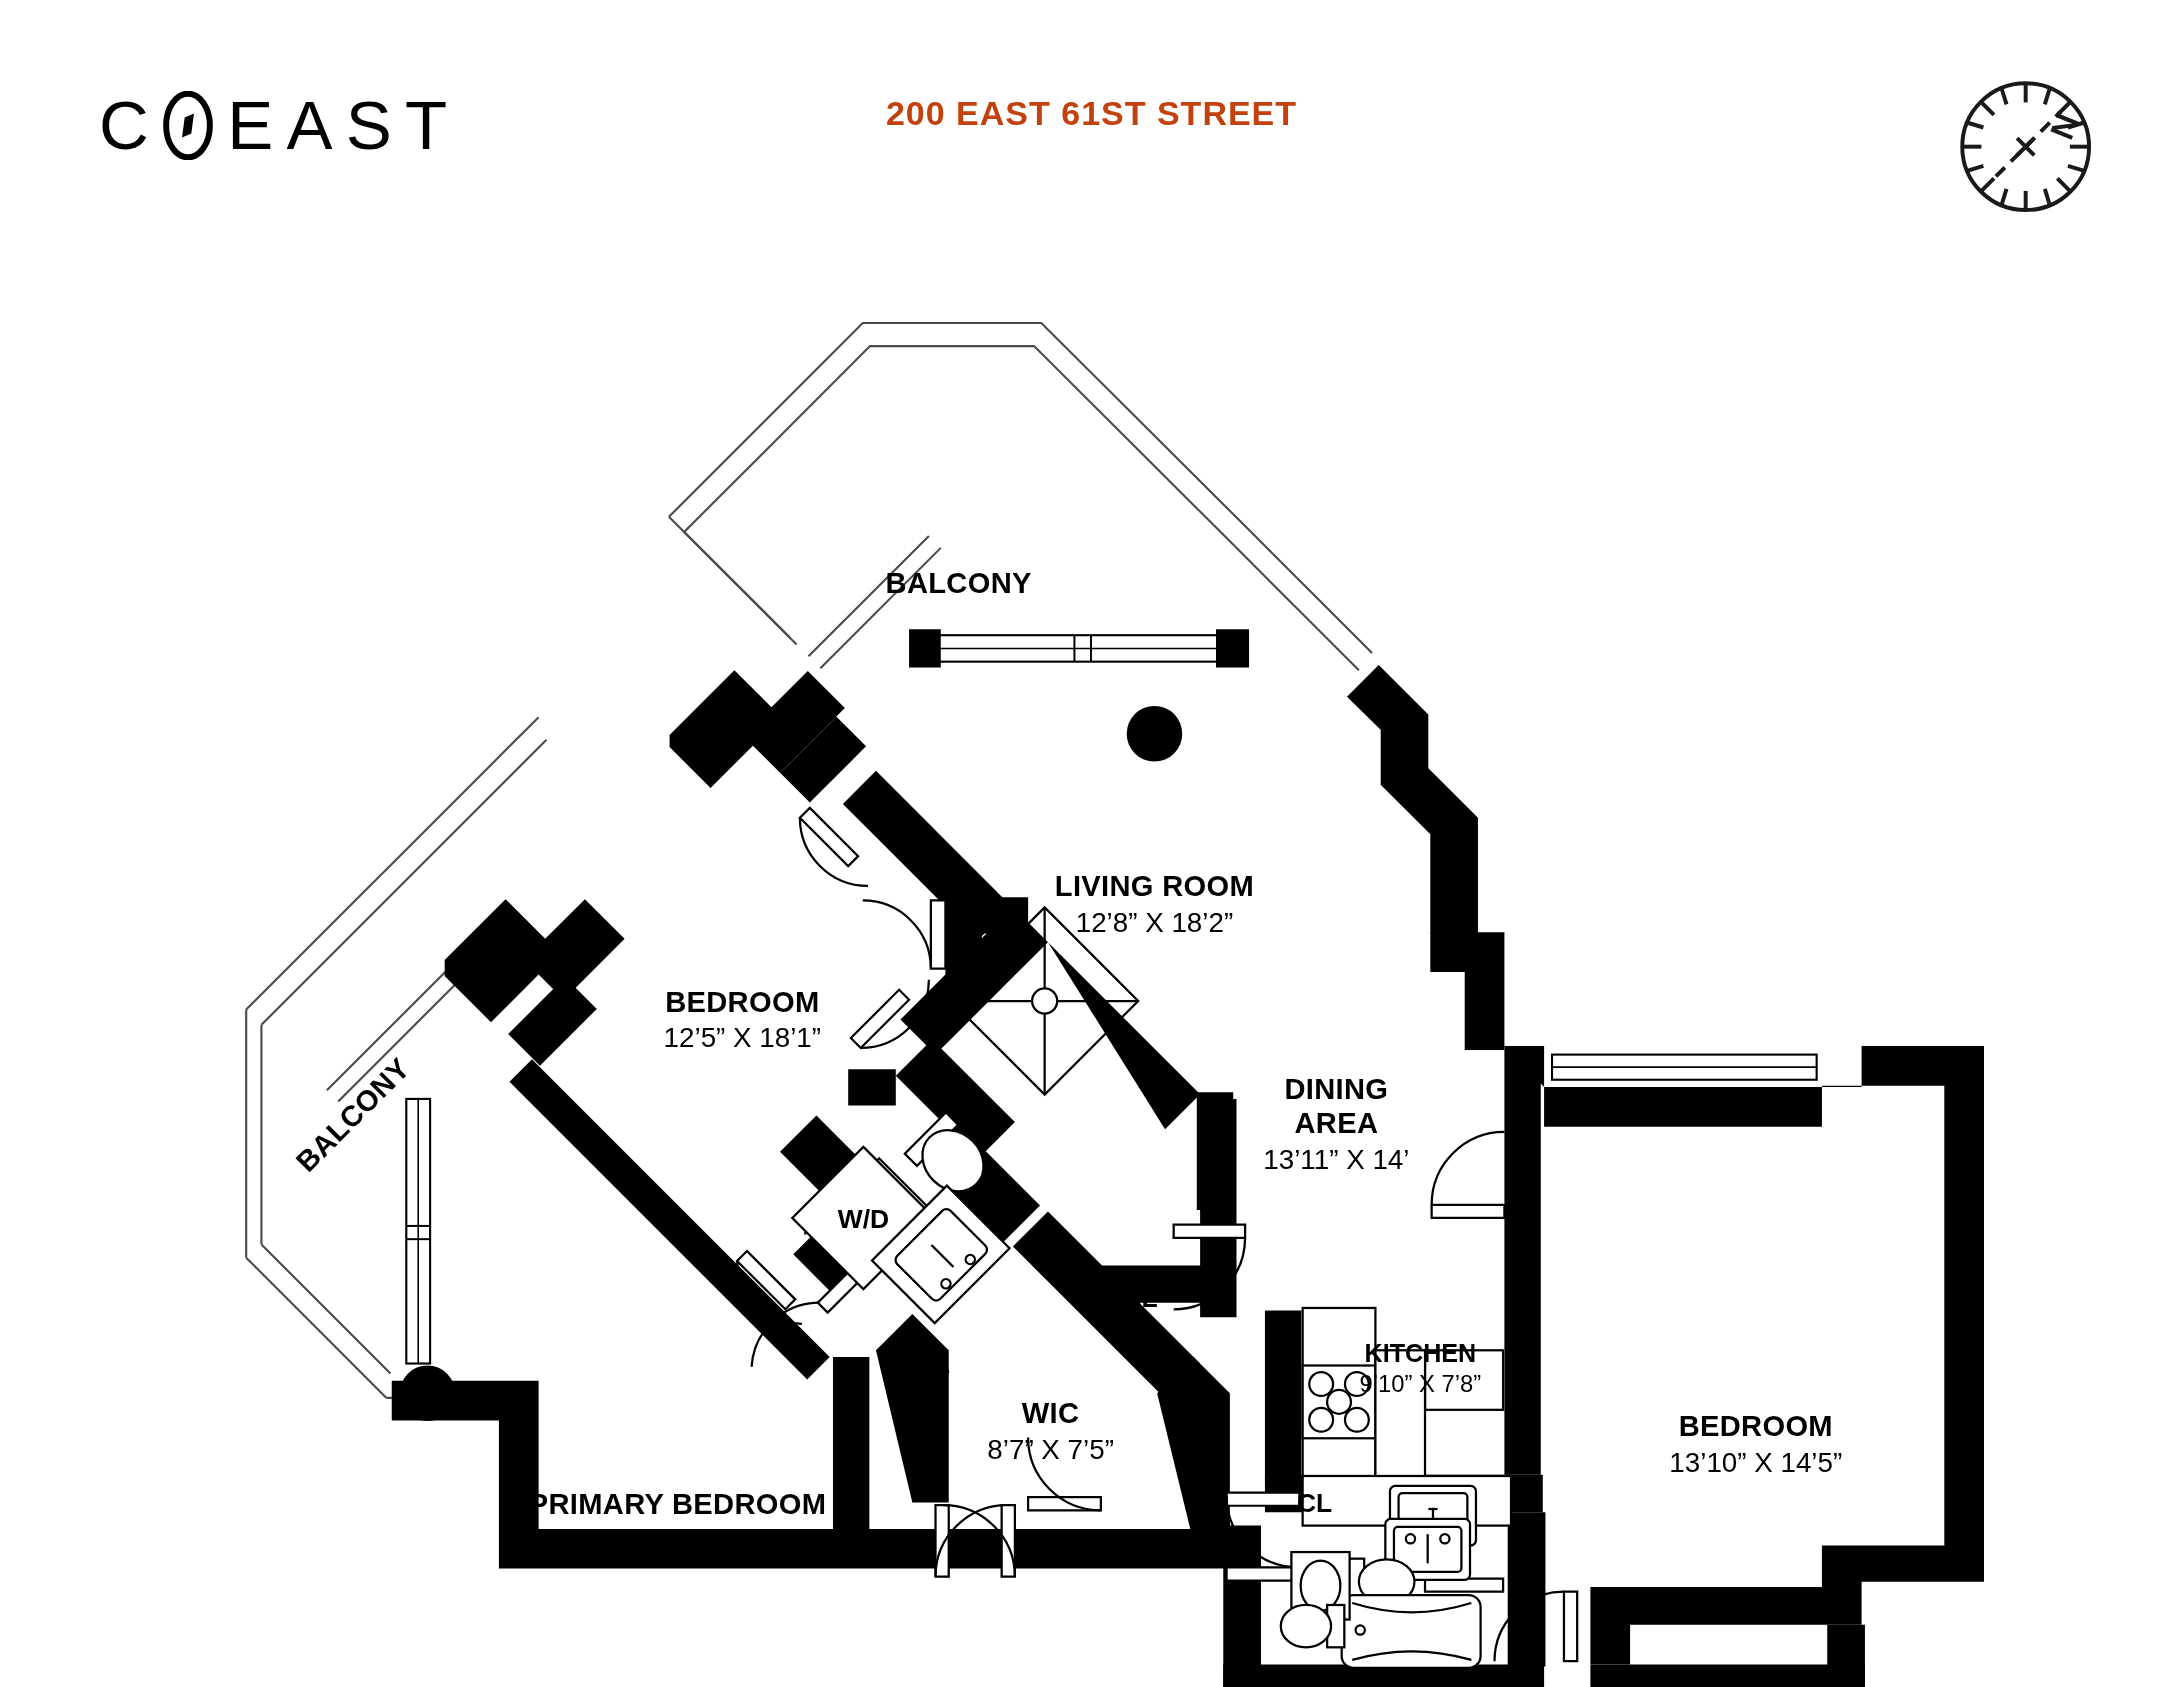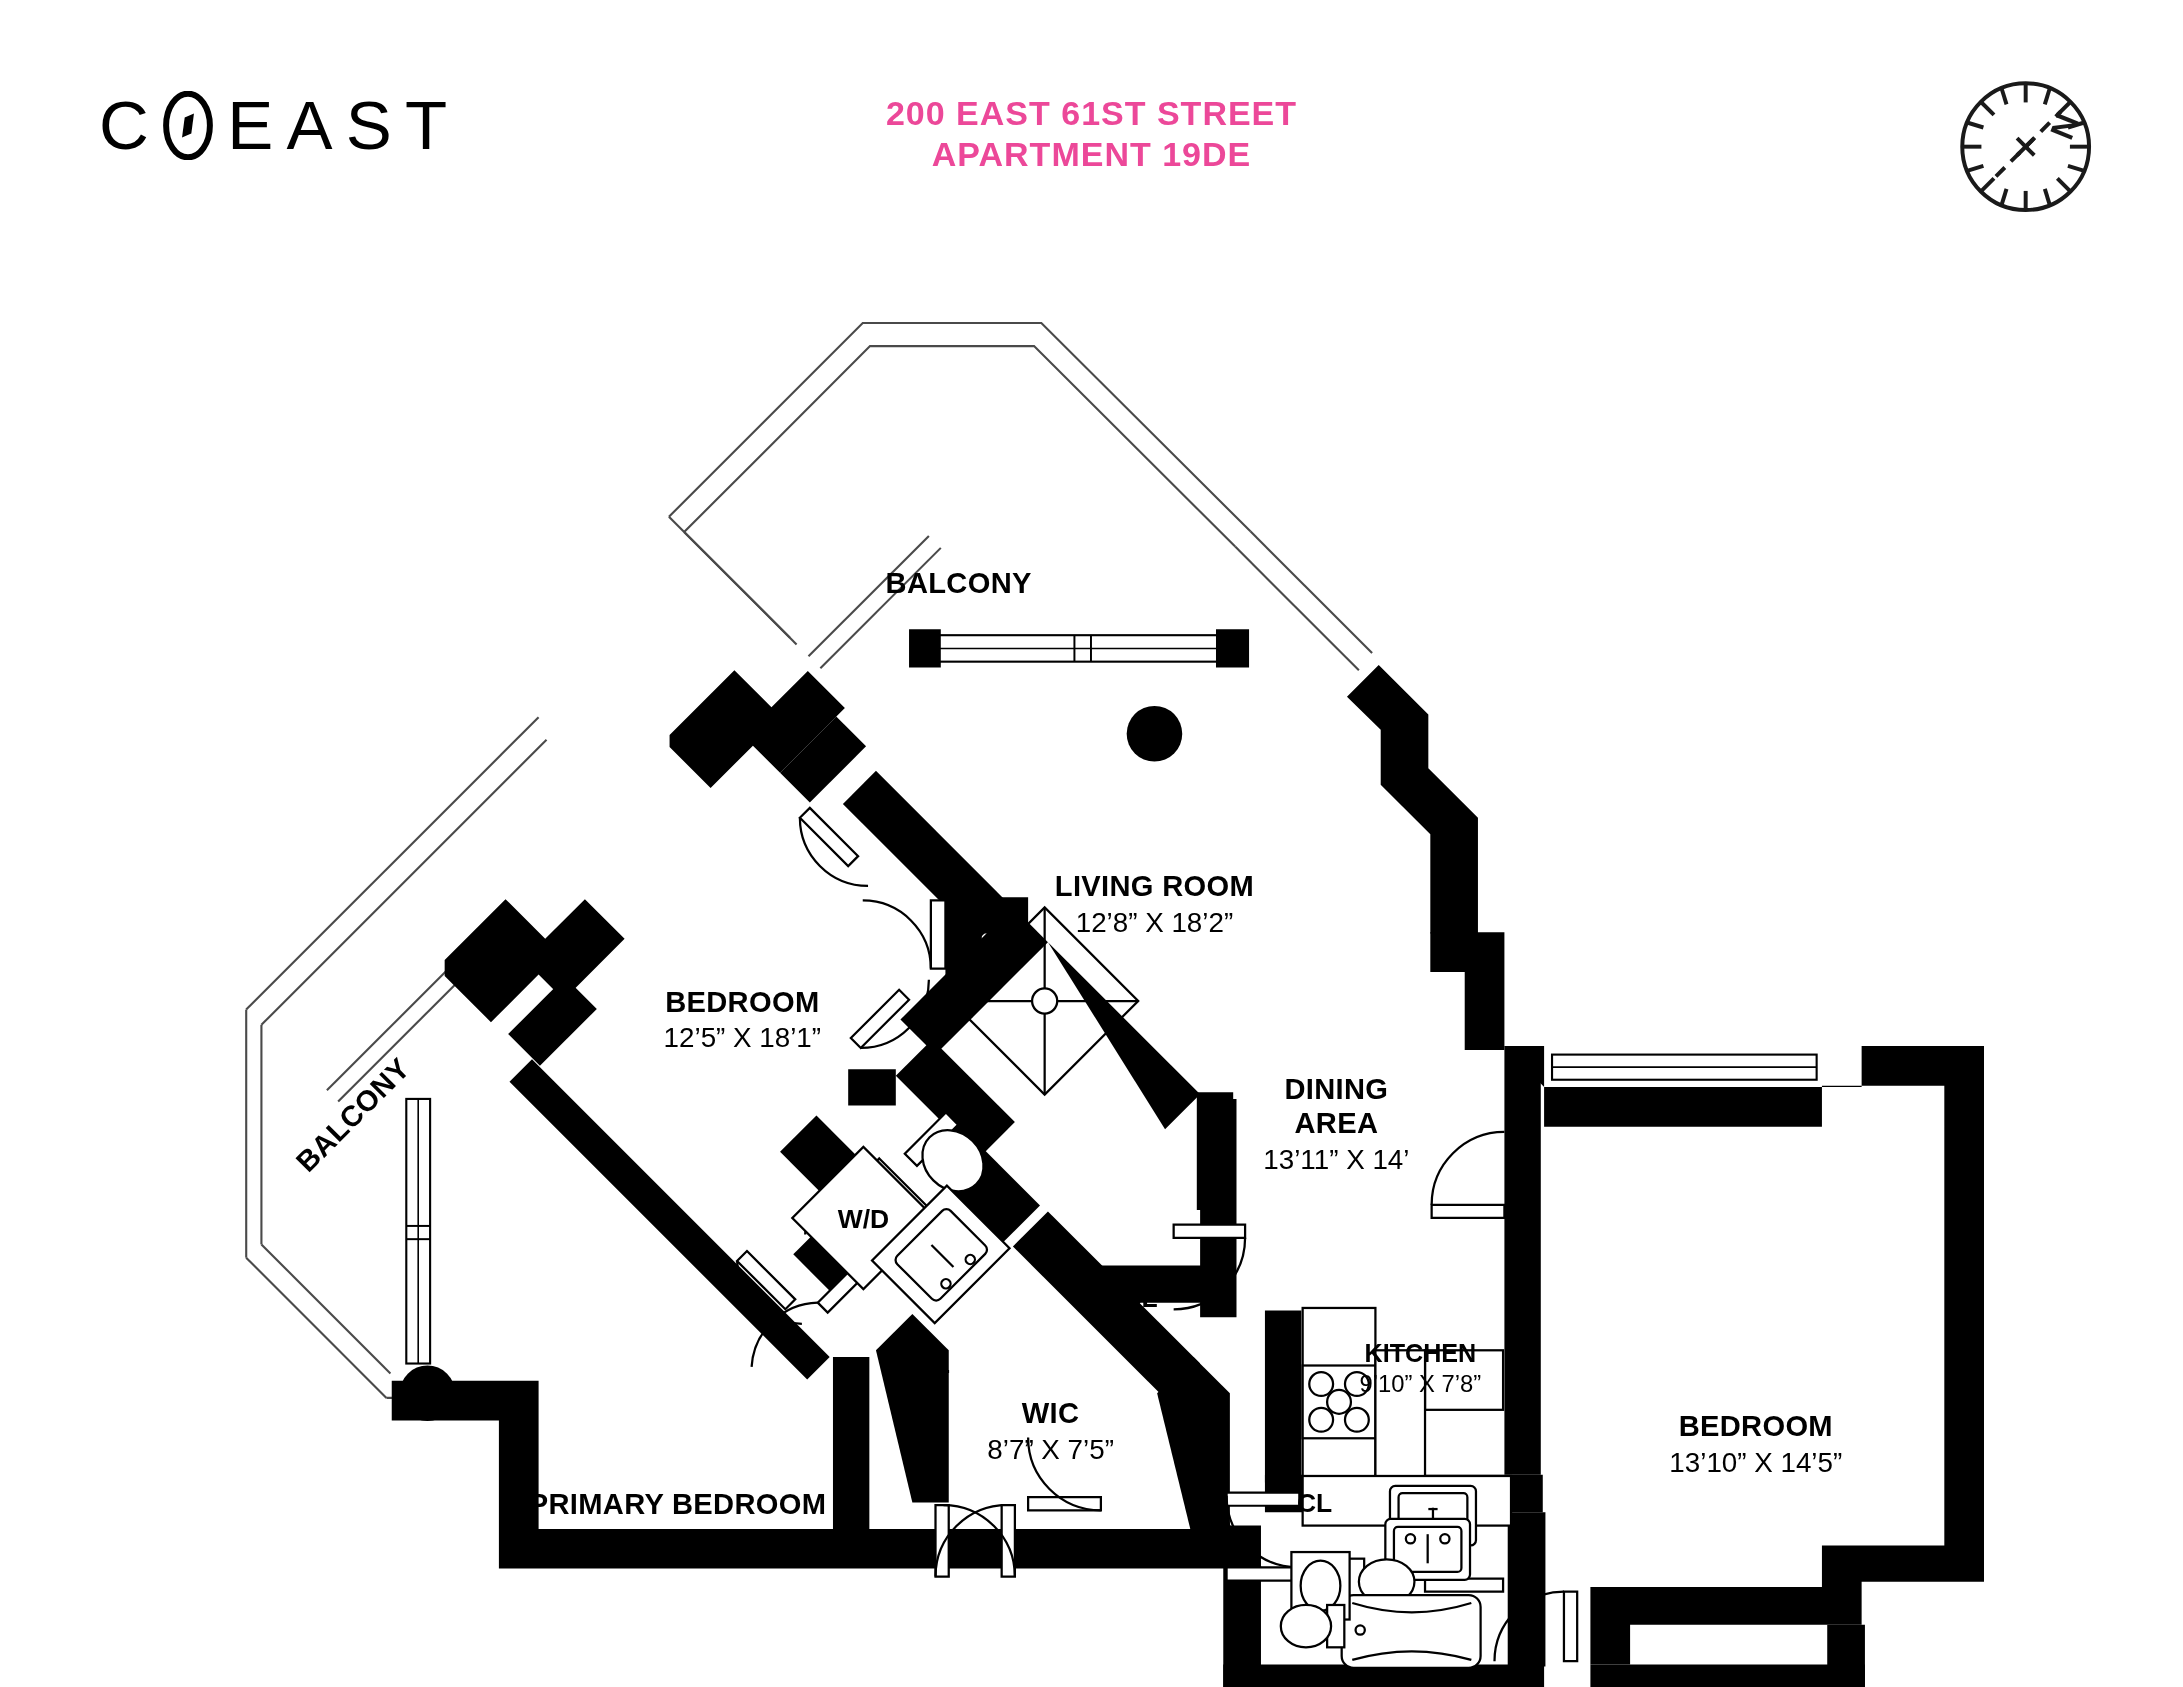--- a/index.html
+++ b/index.html
@@ -56,21 +56,21 @@
     position: absolute;
     left: 0; top: 93px;
     width: 2183px;
     text-align: center;
     pointer-events: none;
   }
   #title-block .line {
     font-size: 34px;
     font-weight: 700;
     letter-spacing: 1px;
-    color: #ec4899;
+    color: #c2410c;
     line-height: 1.22;
     font-family: "Liberation Sans", sans-serif;
   }
 
   #compass-rose {
     position: absolute;
     right: 86px;
     top: 76px;
     width: 142px;
     height: 142px;
@@ -143,21 +143,20 @@
             <ellipse cx="39" cy="52" rx="33" ry="48" fill="none" stroke="#000" stroke-width="9"></ellipse>
             <path d="M30 70 L34 40 L48 34 L44 64 Z" fill="#000"></path>
           </svg>
         </span>
         <span>EAST</span>
     </span>
   </div>
 
   <div id="title-block">
     <div class="line">200 EAST 61ST STREET</div>
-    <div class="line">APARTMENT 19DE</div>
   </div>
 
   <div id="compass-rose">
     <svg width="142" height="142" viewBox="0 0 215 215">
       <circle cx="107" cy="107" r="96" fill="none" stroke="#1a1a1a" stroke-width="6"></circle>
       <g stroke="#1a1a1a" stroke-width="6" stroke-linecap="butt">
         <line x1="107" y1="11" x2="107" y2="40"></line>
         <line x1="203" y1="107" x2="174" y2="107"></line>
         <line x1="107" y1="203" x2="107" y2="174"></line>
         <line x1="11" y1="107" x2="40" y2="107"></line>

